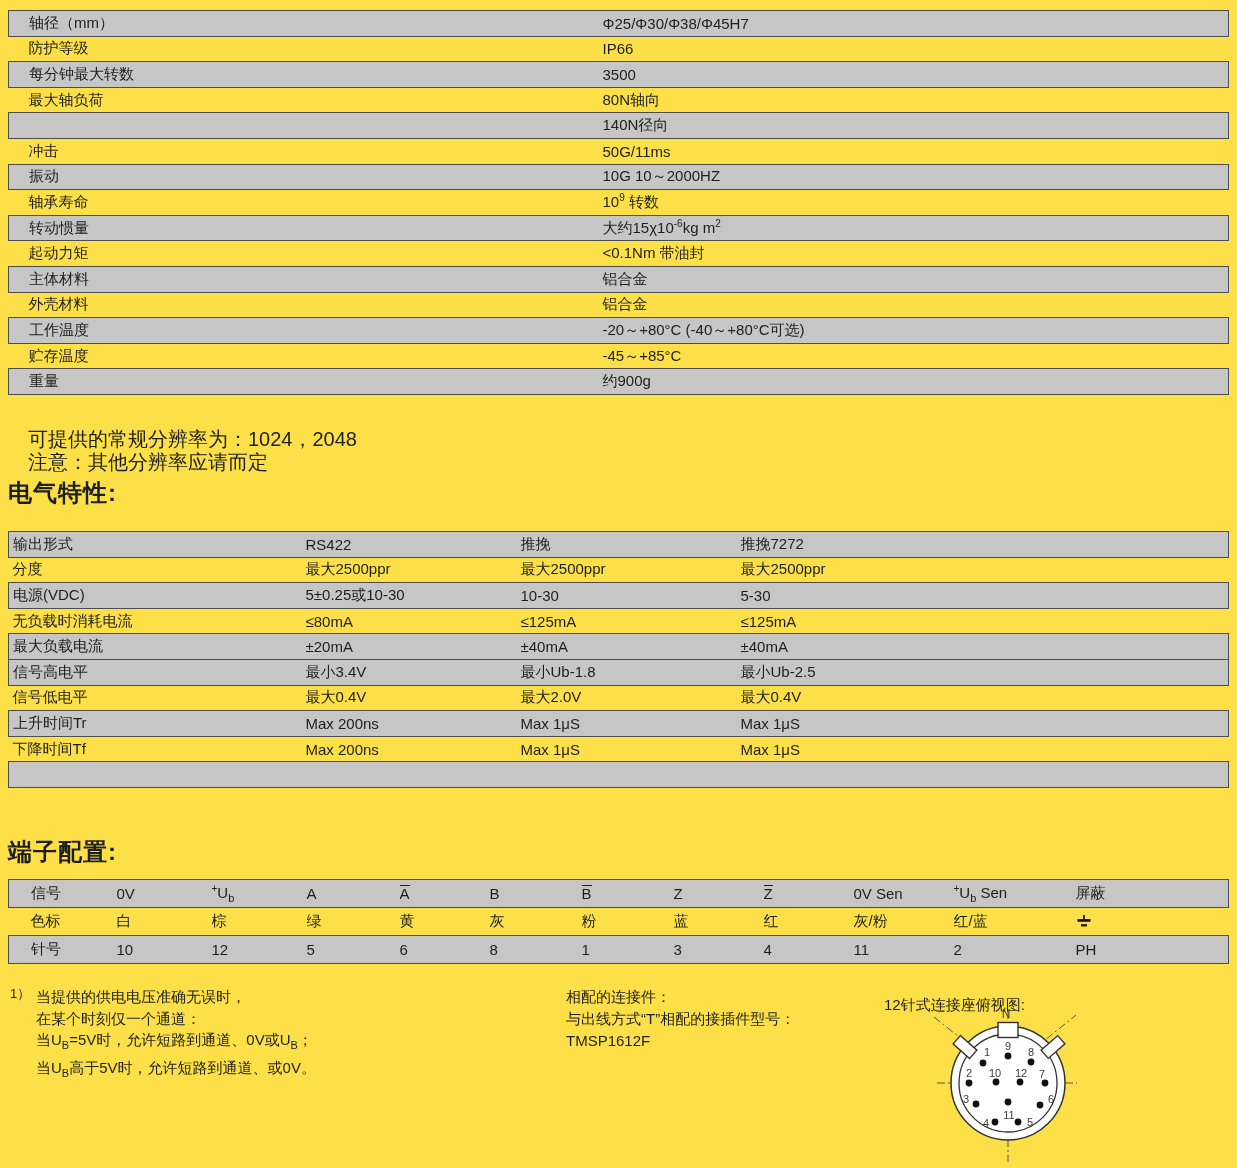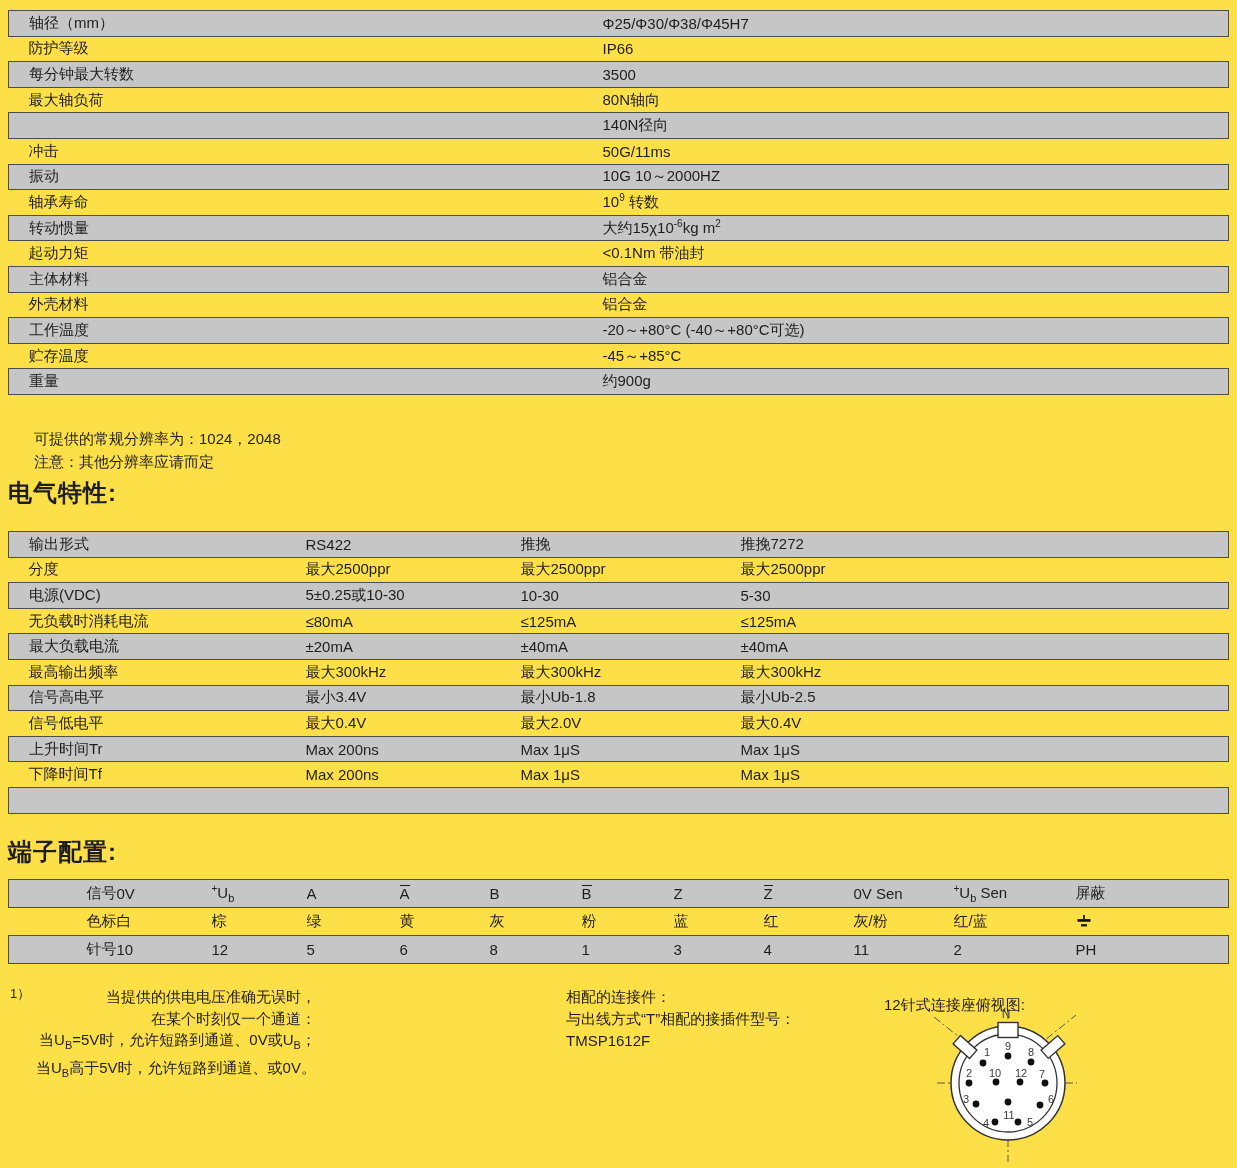--- a/index.html
+++ b/index.html
@@ -8,35 +8,35 @@
     font-family:"Liberation Sans","DejaVu Sans",sans-serif;color:#1e1e1e;overflow:hidden;
   }
   table{border-collapse:collapse;table-layout:fixed;font-size:15px;color:#1e1e1e;}
   td{padding:0;height:24.6px;vertical-align:middle;white-space:nowrap;overflow:hidden;}
   tr.shaded td{background:#c6c6c6;border-top:1.5px solid #4d4d4d;border-bottom:1.5px solid #4d4d4d;}
   tr.shaded td:first-child{border-left:1.5px solid #4d4d4d;}
   tr.shaded td:last-child{border-right:1.5px solid #4d4d4d;}
   .spec{position:absolute;top:10px;left:8px;width:1220px;}
   .spec td.lab{padding-left:20px;}
   .spec td.val{padding-left:4px;}
-  .notes{position:absolute;top:428px;left:34px;font-size:15px;line-height:22.5px;}
+  .notes{position:absolute;top:428px;left:28px;font-size:20px;line-height:22.5px;}
   .h1{position:absolute;left:8px;font-size:24px;font-weight:bold;letter-spacing:1px;text-align:center;}
   .h-elec{top:477px;}
   .h-term{top:836px;}
   .elec{position:absolute;top:531px;left:8px;width:1220px;}
-  .elec td.lab{padding-left:20px;}
+  .elec td.lab{padding-left:4px;}
   .term{position:absolute;top:879px;left:8px;width:1220px;}
   .term td{height:27px;}
-  .term td.lab{text-align:right;padding-left:22px;margin-top:44px;}
+  .term td.lab{text-align:left;padding-left:22px;margin-top:44px;}
   sup{font-size:10px;}
   sub{font-size:11px;}
   .ov{display:inline-block;border-top:1.4px solid #1e1e1e;line-height:1.08;}
   .footnote{position:absolute;top:986px;left:10px;font-size:15px;line-height:21.5px;}
   .fn-marker{position:absolute;left:0;top:-3px;font-size:13px;}
-  .fn-lines{margin-left:26px;text-align:right;}
+  .fn-lines{margin-left:26px;}
   .conn-note{position:absolute;top:986px;left:566px;font-size:15px;line-height:22px;}
   .conn-title{position:absolute;top:985px;left:884px;font-size:15px;margin-top:11px;}
   .conn-svg{position:absolute;top:1003px;left:930px;}
   .gnd{display:inline-block;vertical-align:middle;}
 </style>
 </head>
 <body>
 
 <div class="page">
 
@@ -146,26 +146,20 @@
           <td class="lab">无负载时消耗电流</td>
           <td>≤80mA</td>
           <td>≤125mA</td>
           <td>≤125mA</td>
         </tr>
     <tr class="shaded">
           <td class="lab">最大负载电流</td>
           <td>±20mA</td>
           <td>±40mA</td>
           <td>±40mA</td>
-        </tr>
-    <tr>
-          <td class="lab">最高输出频率</td>
-          <td>最大300kHz</td>
-          <td>最大300kHz</td>
-          <td>最大300kHz</td>
         </tr>
     <tr class="shaded">
           <td class="lab">信号高电平</td>
           <td>最小3.4V</td>
           <td>最小Ub-1.8</td>
           <td>最小Ub-2.5</td>
         </tr>
     <tr>
           <td class="lab">信号低电平</td>
           <td>最大0.4V</td>

